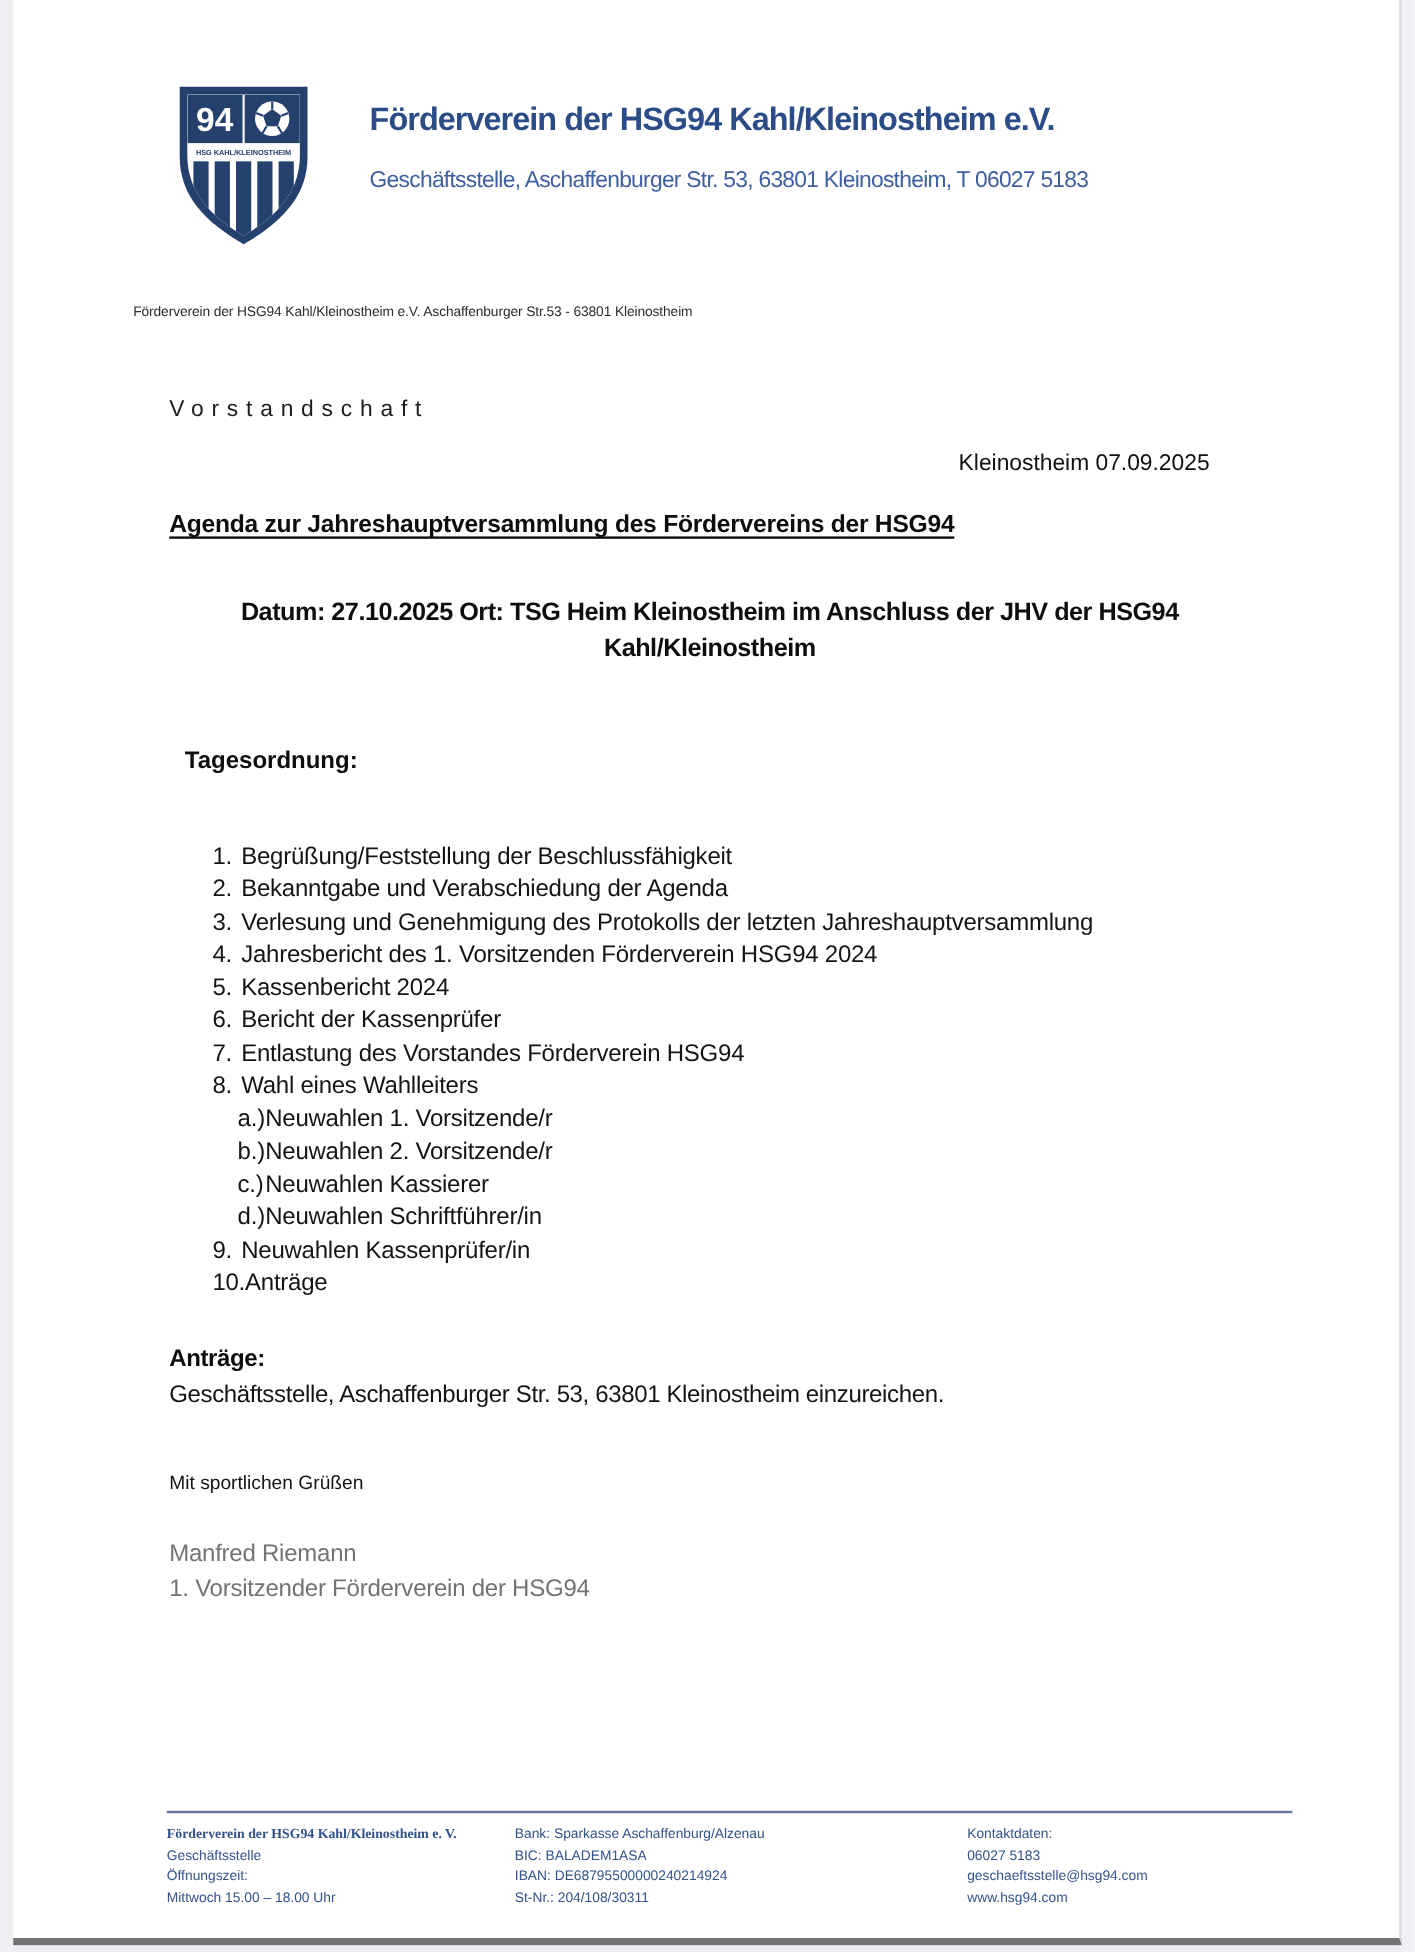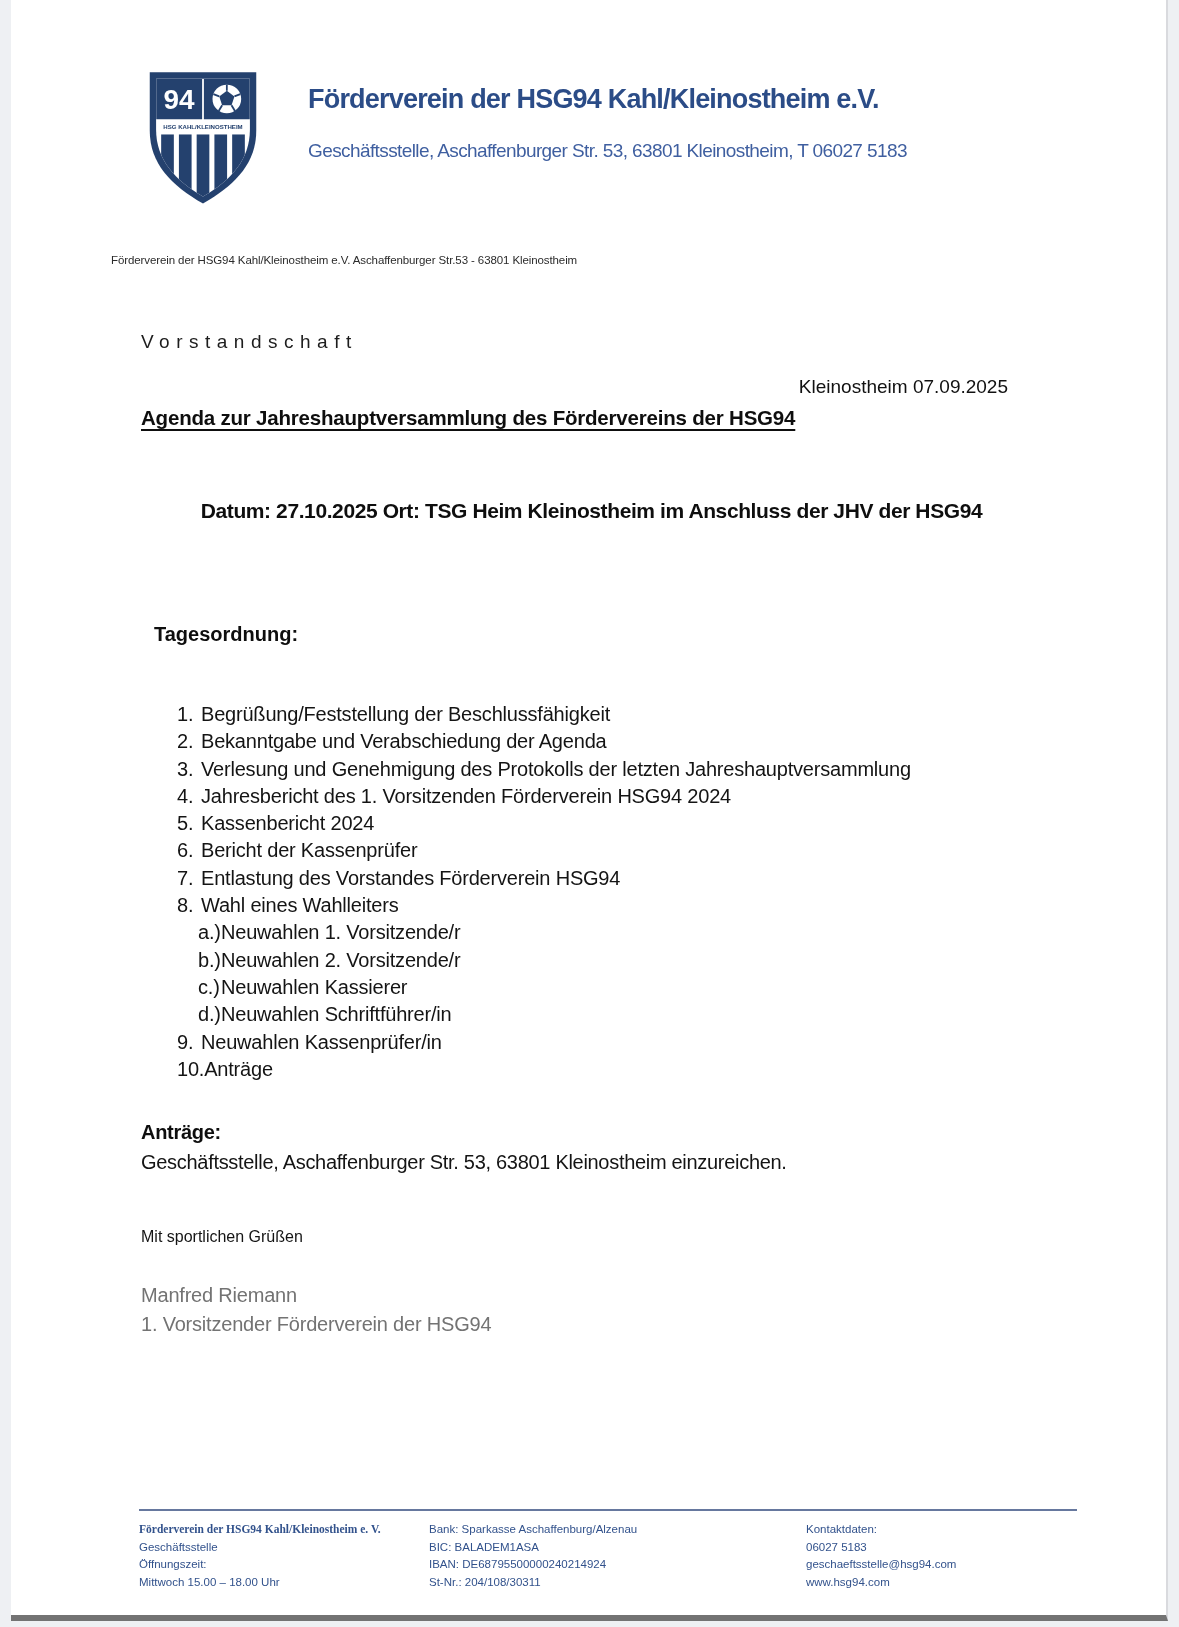--- a/index.html
+++ b/index.html
@@ -34,21 +34,21 @@
   }
   .department{
     position:absolute;left:130px;top:331px;
     font-size:19px;letter-spacing:6.5px;color:#1d1d1d;
   }
   .place-date{
     position:absolute;right:158px;top:376px;
     font-size:19px;color:#111;
   }
   .agenda-title{
-    position:absolute;left:130px;top:406px;
+    position:absolute;left:130px;top:425px;
     font-size:20.5px;font-weight:bold;letter-spacing:-0.2px;color:#0e0e0e;
     text-decoration:underline;text-underline-offset:4px;text-decoration-thickness:2px;
   }
   .meeting-info{
     position:absolute;left:130px;right:124px;top:496px;
     text-align:center;font-size:21px;font-weight:bold;letter-spacing:-0.4px;
     line-height:30px;color:#0e0e0e;
   }
   .participants{
     position:absolute;left:143px;top:576px;
@@ -141,20 +141,21 @@
   <div class="office-line">Geschäftsstelle, Aschaffenburger Str. 53, 63801 Kleinostheim, T 06027 5183</div>
 
   <div class="sender-line">Förderverein der HSG94 Kahl/Kleinostheim e.V. Aschaffenburger Str.53 - 63801 Kleinostheim</div>
 
   <div class="department">Vorstandschaft</div>
   <div class="place-date">Kleinostheim 07.09.2025</div>
 
   <div class="agenda-title">Agenda zur Jahreshauptversammlung des Fördervereins der HSG94</div>
   <div class="meeting-info">
     <div>Datum: 27.10.2025 Ort: TSG Heim Kleinostheim im Anschluss der JHV der HSG94</div>
+    <div>Kahl/Kleinostheim</div>
   </div>
 
 
   <div class="agenda-heading">Tagesordnung:</div>
 
   <div class="agenda-list" id="agenda-list">
       <div class="agenda-item">
       <span class="marker">1.</span>
       <span class="itext">Begrüßung/Feststellung der Beschlussfähigkeit</span>
     </div>

